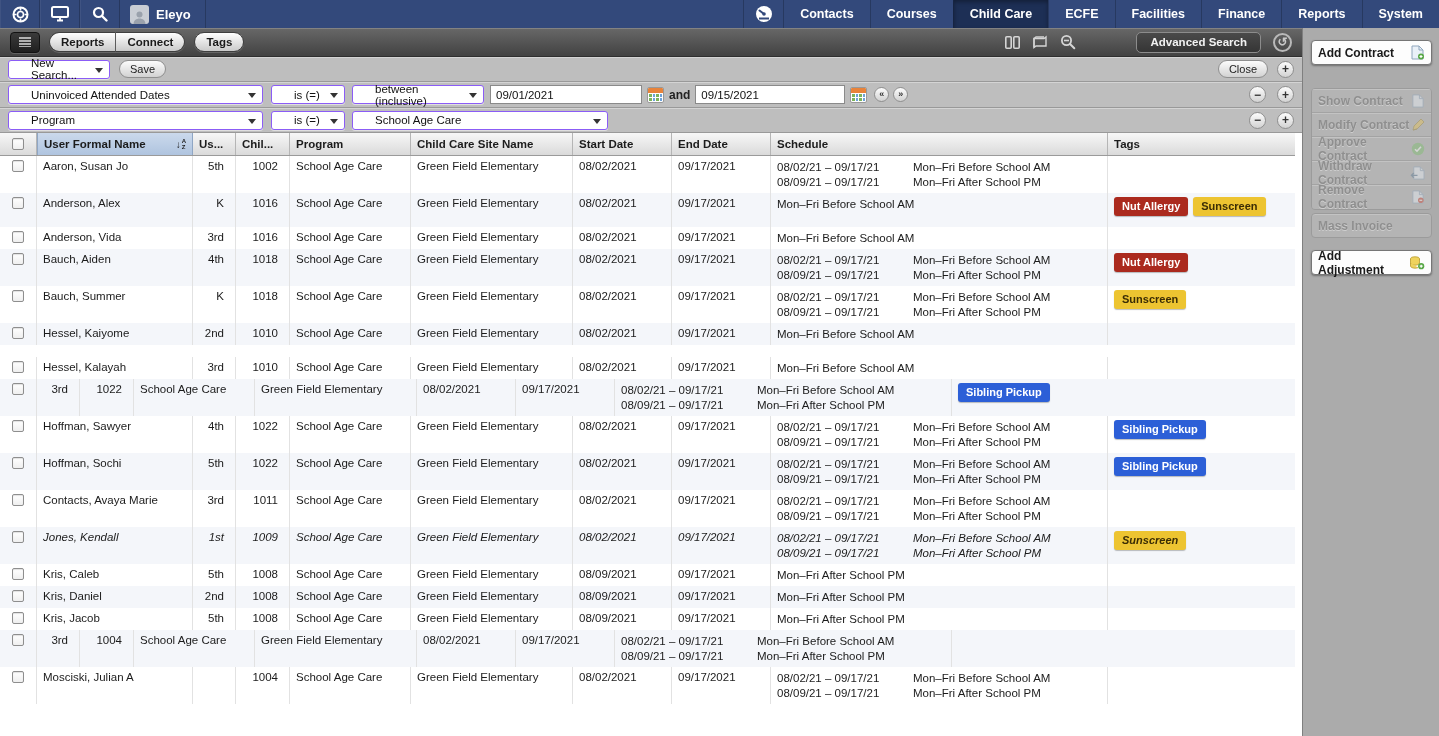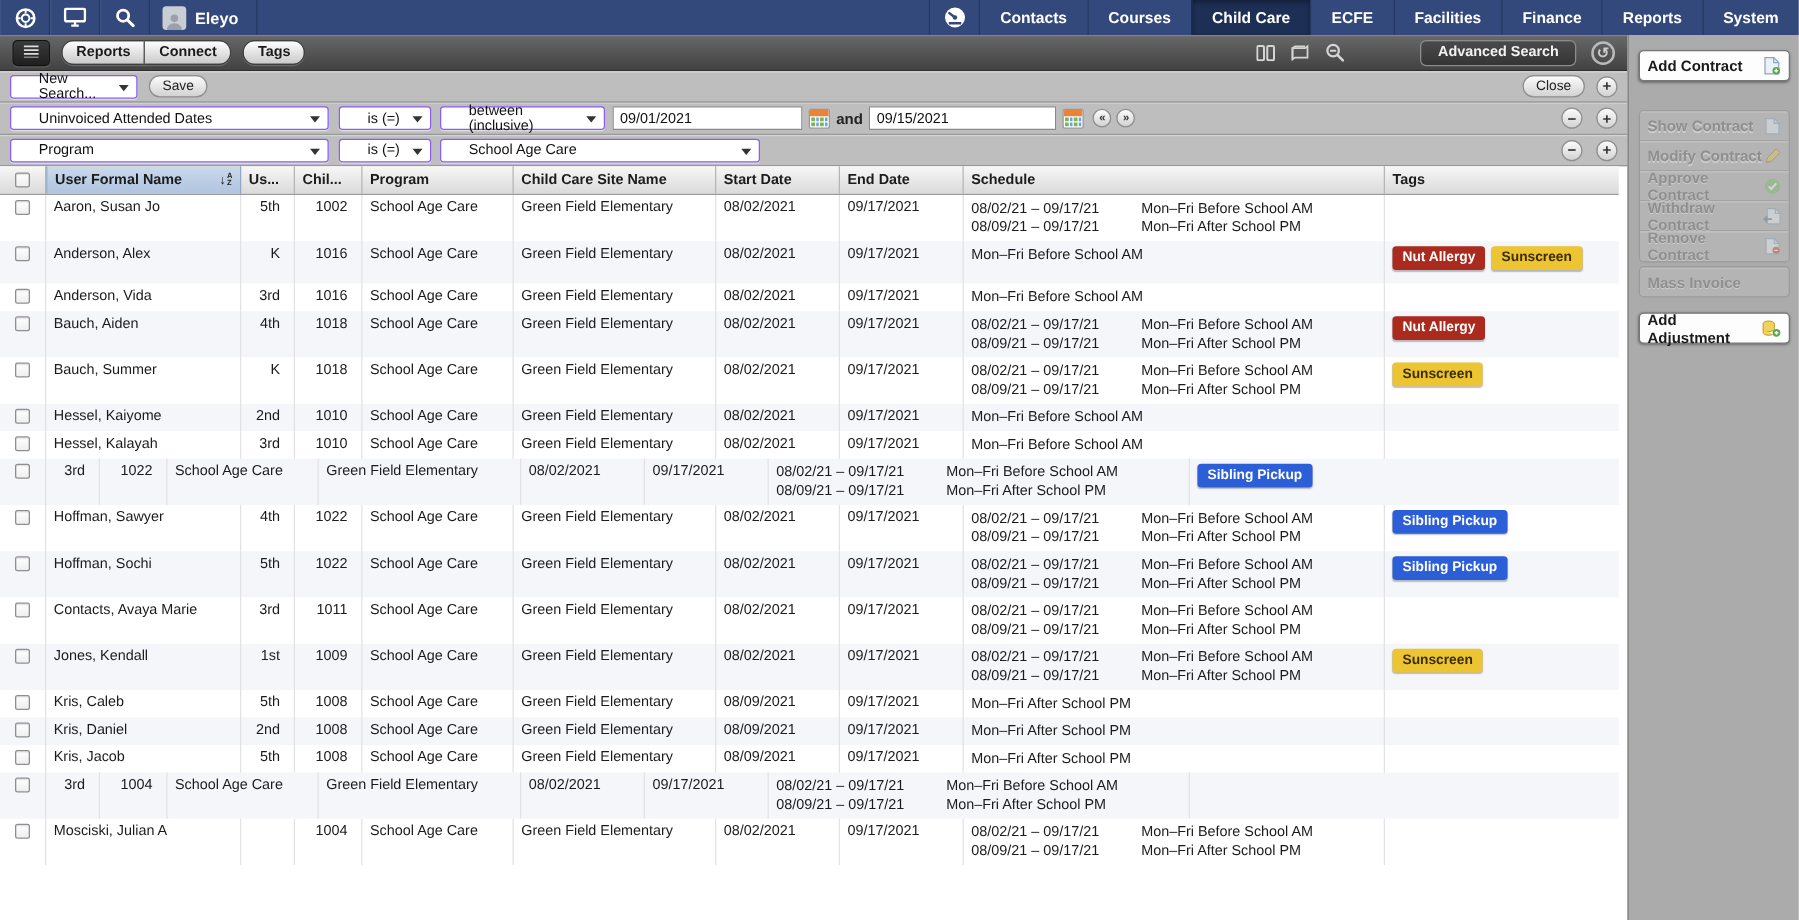--- a/index.html
+++ b/index.html
@@ -369,21 +369,21 @@
         <div class="td col-child">1010</div>
         <div class="td col-program">School Age Care</div>
         <div class="td col-site">Green Field Elementary</div>
         <div class="td col-start">08/02/2021</div>
         <div class="td col-end">09/17/2021</div>
         <div class="td col-sched">
           <div class="sched-line"><span class="sched-label">Mon–Fri Before School AM</span></div>
         </div>
         <div class="td col-tags" style="padding-top: 2px;"></div>
       </div>
-      <div class="trow" style="height: 22px;">
+      <div class="trow" style="height: 22px; margin-top: 12px;">
         <div class="td col-check">
           <span class="checkbox"></span>
         </div>
         <div class="td col-name">Hessel, Kalayah</div>
         <div class="td col-grade">3rd</div>
         <div class="td col-child">1010</div>
         <div class="td col-program">School Age Care</div>
         <div class="td col-site">Green Field Elementary</div>
         <div class="td col-start">08/02/2021</div>
         <div class="td col-end">09/17/2021</div>
@@ -452,21 +452,21 @@
         <div class="td col-program">School Age Care</div>
         <div class="td col-site">Green Field Elementary</div>
         <div class="td col-start">08/02/2021</div>
         <div class="td col-end">09/17/2021</div>
         <div class="td col-sched">
           <div class="sched-line"><span class="sched-range">08/02/21 – 09/17/21</span><span class="sched-label">Mon–Fri Before School AM</span></div>
           <div class="sched-line"><span class="sched-range">08/09/21 – 09/17/21</span><span class="sched-label">Mon–Fri After School PM</span></div>
         </div>
         <div class="td col-tags" style="padding-top: 2px;"></div>
       </div>
-      <div class="trow alt" style="height: 37px;">
+      <div class="trow alt" style="height: 37px; font-style: italic;">
         <div class="td col-check">
           <span class="checkbox"></span>
         </div>
         <div class="td col-name">Jones, Kendall</div>
         <div class="td col-grade">1st</div>
         <div class="td col-child">1009</div>
         <div class="td col-program">School Age Care</div>
         <div class="td col-site">Green Field Elementary</div>
         <div class="td col-start">08/02/2021</div>
         <div class="td col-end">09/17/2021</div>

